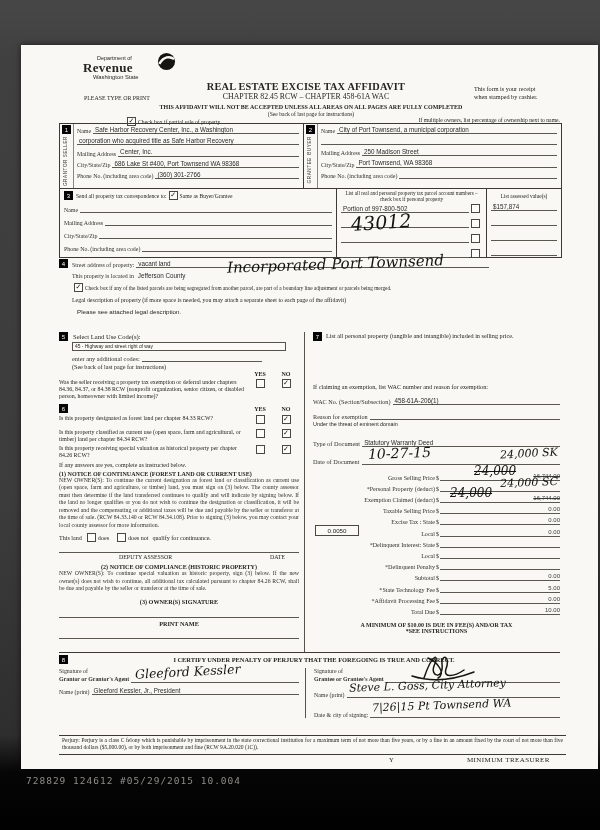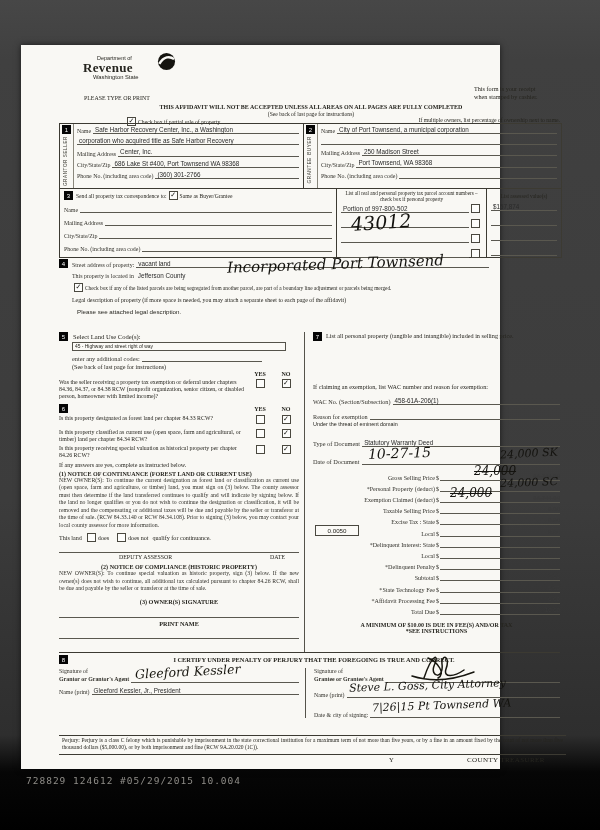--- a/index.html
+++ b/index.html
@@ -1,21 +1,21 @@
 <!DOCTYPE html>
 <html><head>
 <meta charset="utf-8">
 <style>
   html,body{margin:0;padding:0;}
   body{
     width:600px;height:830px;position:relative;overflow:hidden;
     background:linear-gradient(180deg,#474747 0,#404040 60px,#3c3c3c 500px,#2e2e2e 735px,#060606 772px,#000 830px);
     font-family:"Liberation Serif", serif;color:#26251f;
   }
-  .page{position:absolute;left:21px;top:45px;width:479px;height:724px;background:#f9f8f4;box-shadow:0 0 6px rgba(0,0,0,.6);}
+  .page{position:absolute;left:21px;top:45px;width:557px;height:724px;background:#f9f8f4;box-shadow:0 0 6px rgba(0,0,0,.6);padding-left:20px;}
   .abs{position:absolute;}
   .sans{font-family:"Liberation Sans", sans-serif;}
   .b{font-weight:bold;}
   .ctr{text-align:center;}
   .frow{display:flex;align-items:flex-end;}
   .lbl{flex-shrink:0;font-size:5.9px;color:#33322c;padding-right:2px;}
   .u{flex:1;border-bottom:1px solid #5a584f;font-family:"Liberation Sans",sans-serif;font-size:6.3px;color:#2a2a2a;padding:0 2px;min-height:7px;line-height:1.15;}
   .cb{width:7px;height:7px;border:1px solid #4a483f;display:inline-flex;align-items:center;justify-content:center;font-size:7px;line-height:1;margin:0 2px;flex-shrink:0;background:#fdfdfb;color:#15140f;}
   .badge{width:9px;height:9px;background:#050505;color:#fff;font-size:6px;display:inline-flex;align-items:center;justify-content:center;font-family:"Liberation Sans",sans-serif;flex-shrink:0;}
   .hand{font-family:"DejaVu Serif", serif;font-style:italic;color:#14130f;white-space:nowrap;}
@@ -44,20 +44,24 @@
       <div class="sans" style="font-size:5.5px;margin-left:14px;">Department of</div>
       <div class="b" style="font-size:13px;line-height:1;letter-spacing:.3px;">Revenue</div>
       <div class="sans" style="font-size:5.8px;margin-left:10px;">Washington State</div>
       <span class="abs" style="left:74px;top:-3px;">
         <svg width="19" height="19" viewBox="0 0 20 20">
             <circle cx="10" cy="10" r="9" fill="#15140f"></circle>
             <path d="M2.5 12.5 C 7 4.5, 13.5 4, 18 7.5" stroke="#f9f8f4" stroke-width="2.6" fill="none"></path>
           </svg>
       </span>
     </div>
+    <div class="abs ctr" style="left:140px;top:36px;width:290px;">
+      <div class="b" style="font-size:10.3px;letter-spacing:.2px;">REAL ESTATE EXCISE TAX AFFIDAVIT</div>
+      <div style="font-size:7.8px;">CHAPTER 82.45 RCW – CHAPTER 458-61A WAC</div>
+    </div>
     <div class="abs" style="right:22px;top:40px;width:82px;font-size:6.2px;line-height:1.25;">
       <div>This form is your receipt</div>
       <div>when stamped by cashier.</div>
     </div>
     <div class="abs" style="left:63px;top:50px;font-size:5.9px;">PLEASE TYPE OR PRINT</div>
     <div class="abs ctr b" style="left:40px;top:59px;width:500px;font-size:6px;">THIS AFFIDAVIT WILL NOT BE ACCEPTED UNLESS ALL AREAS ON ALL PAGES ARE FULLY COMPLETED</div>
     <div class="abs ctr" style="left:40px;top:66px;width:500px;font-size:5.6px;">(See back of last page for instructions)</div>
     <div class="abs" style="left:38px;top:72px;width:501px;display:flex;justify-content:space-between;font-size:5.7px;">
       <span style="margin-left:66px;display:inline-flex;align-items:center;">
         <span class="cb">
@@ -445,18 +449,18 @@
           </span>
         </div>
       </div>
     </div>
   </div>
 
   <div class="abs" style="left:38px;top:690px;width:501px;border-top:1px solid #3c3a32;border-bottom:1px solid #3c3a32;padding:1px 3px 2px 3px;font-size:5.55px;line-height:1.35;text-align:justify;">Perjury: Perjury is a class C felony which is punishable by imprisonment in the state correctional institution for a maximum term of not more than five years, or by a fine in an amount fixed by the court of not more than five thousand dollars ($5,000.00), or by both imprisonment and fine (RCW 9A.20.020 (1C)).</div>
 
   <div class="abs" style="left:38px;top:711px;width:501px;">
     <span class="abs" style="left:330px;font-size:6.5px;">Y</span>
-    <span class="abs" style="left:408px;font-size:7px;letter-spacing:.4px;">COUNTY TREASURER</span>
+    <span class="abs" style="left:408px;font-size:7px;letter-spacing:.4px;">MINIMUM TREASURER</span>
   </div>
 
 </div>
 
 <div class="abs" style="left:26px;top:775px;font-family:'DejaVu Sans Mono',monospace;font-size:9.5px;letter-spacing:1px;color:#8f8d88;">728829 124612 #05/29/2015 10.004</div>
 
 </body></html>

